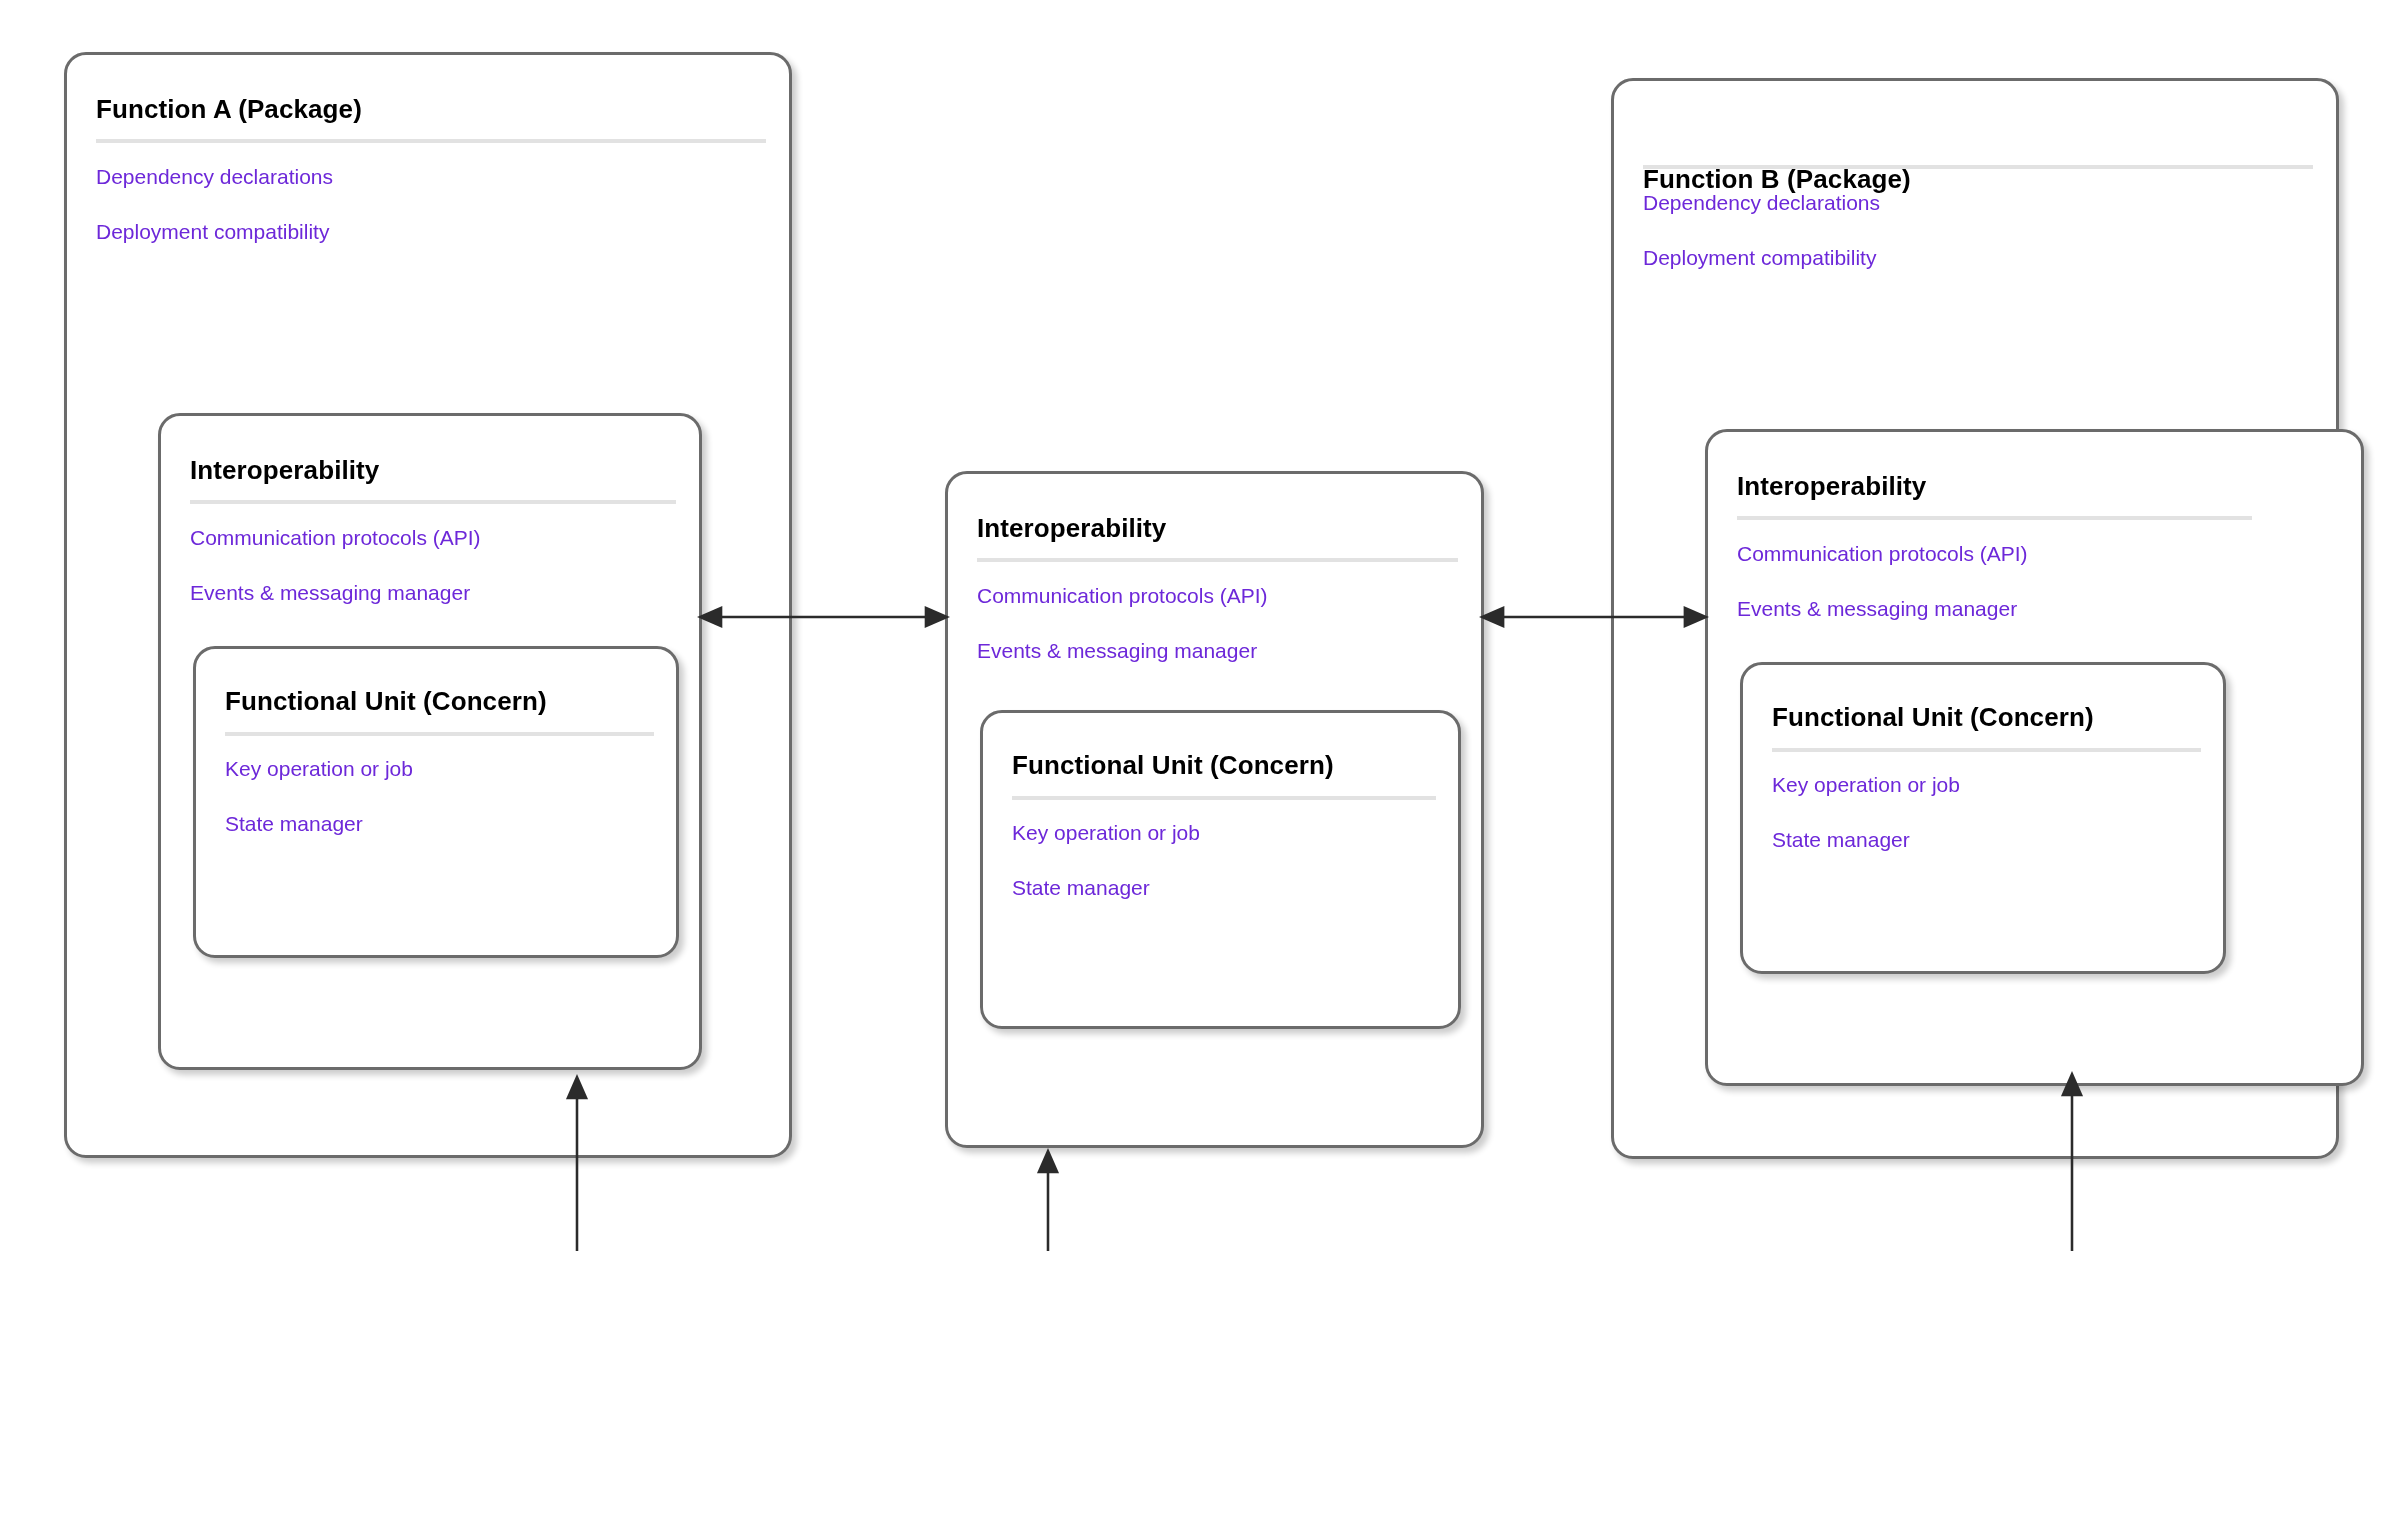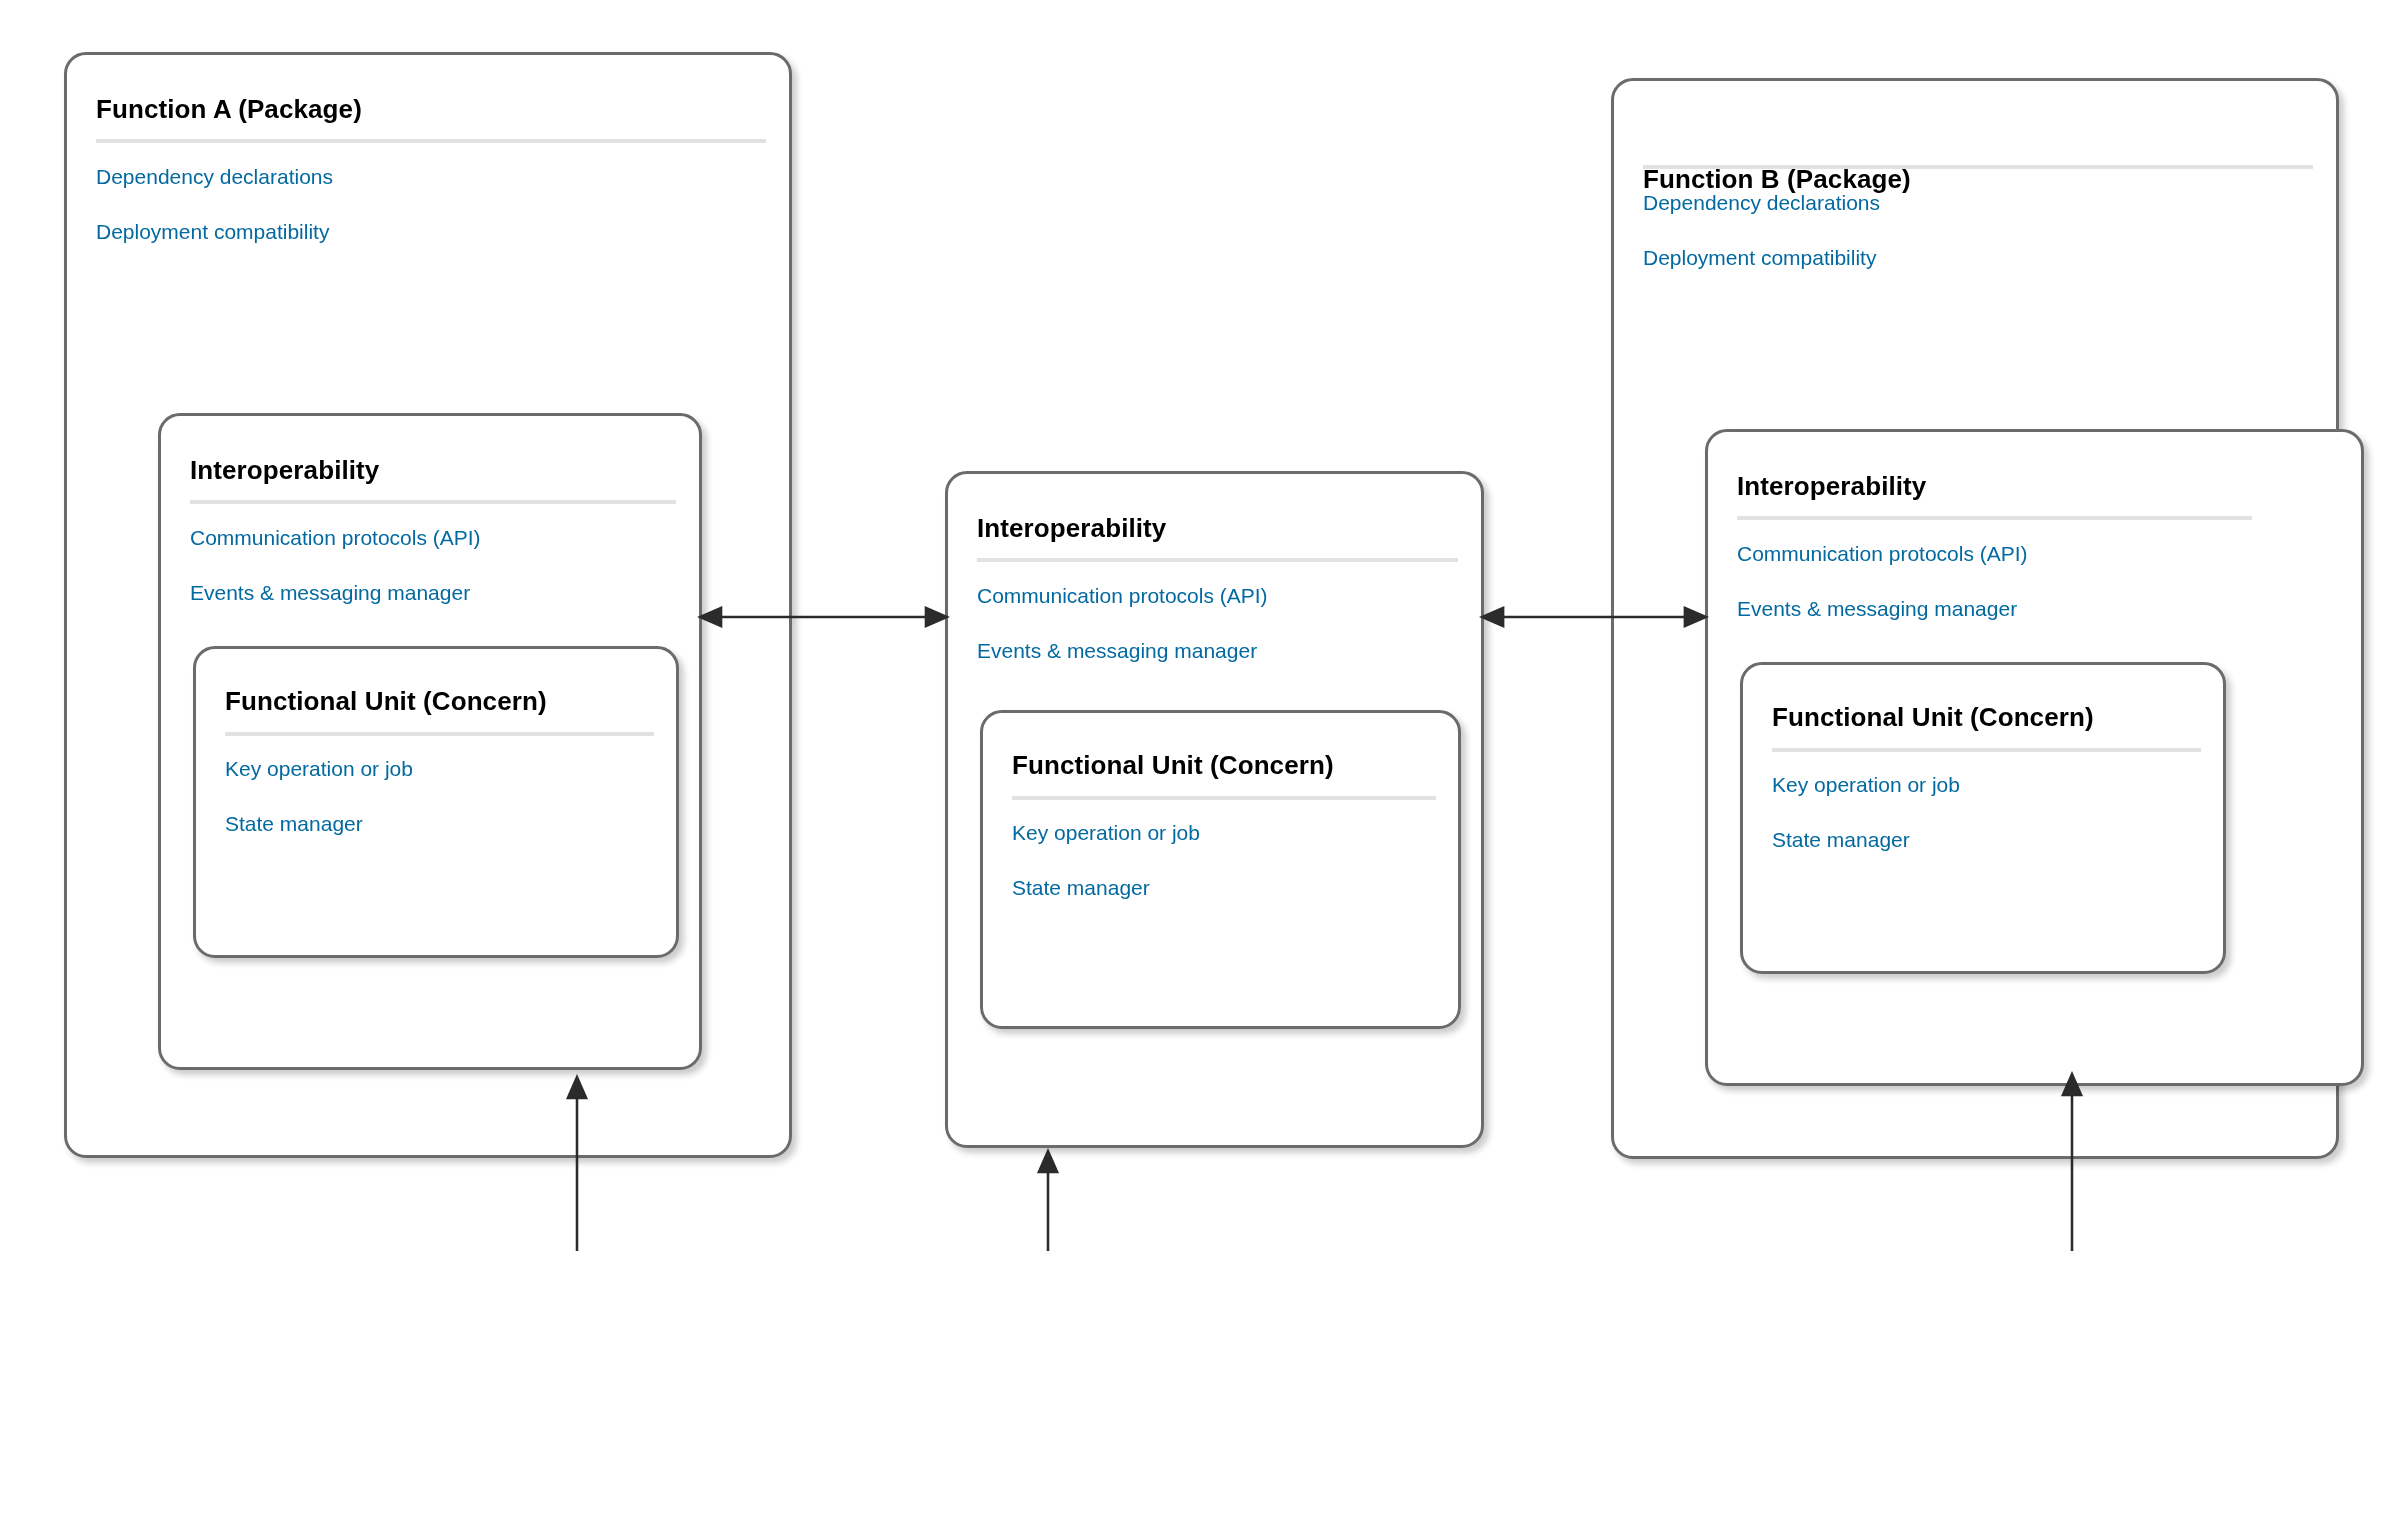--- a/index.html
+++ b/index.html
@@ -39,21 +39,21 @@
   }
 
   .card-divider {
     position: absolute;
     height: 4.2px;
     background: #e2e2e2;
   }
 
   .card-line {
     position: absolute;
-    color: #0369a1;
+    color: #6d28d9;
     white-space: nowrap;
   }
 
   
   .lvl-pkg   .card-title { font-size: 26px; }
   .lvl-pkg   .card-line  { font-size: 21px; }
 
   .lvl-inter .card-title { font-size: 26px; }
   .lvl-inter .card-line  { font-size: 21px; }
 

